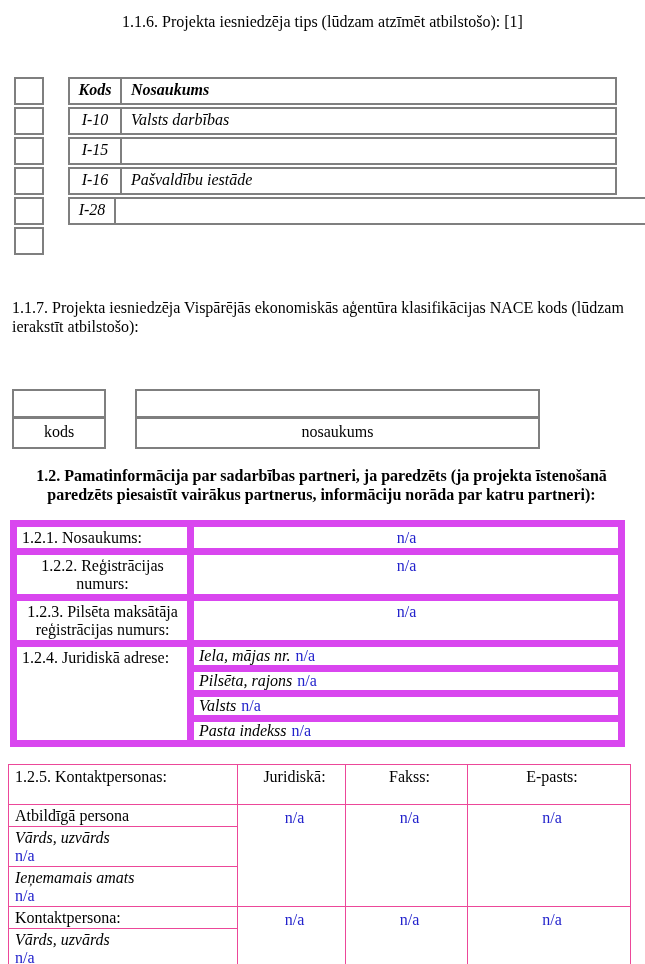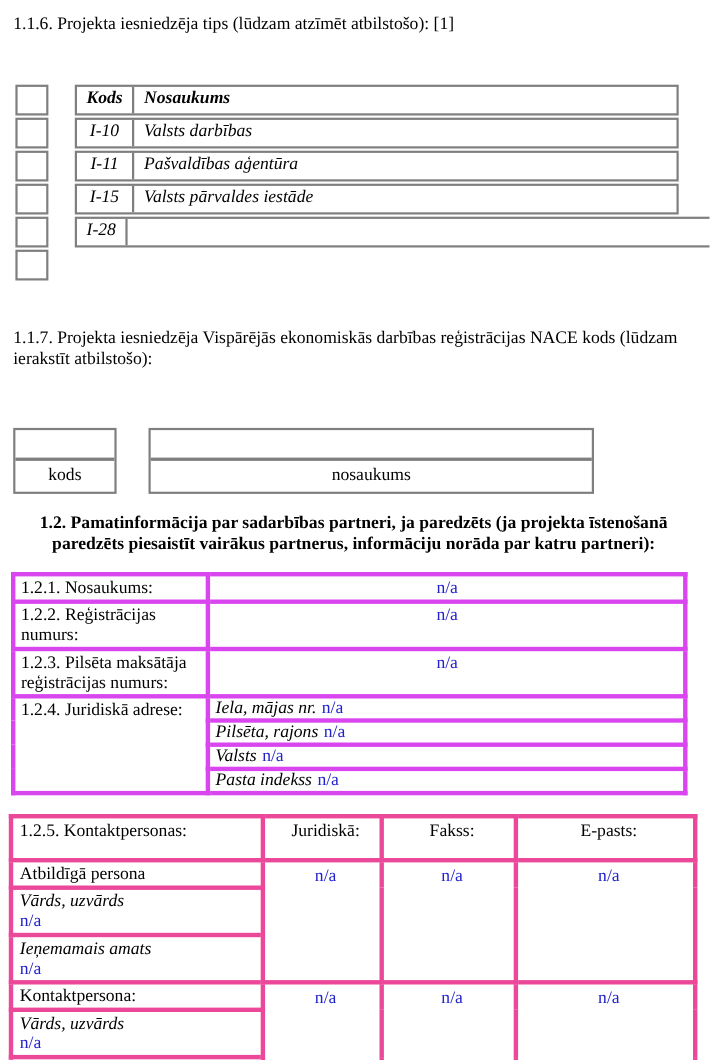--- a/index.html
+++ b/index.html
@@ -6,21 +6,21 @@
   body{
     width:645px;height:964px;overflow:hidden;position:relative;
     font-family:"Liberation Serif","DejaVu Serif",serif;
     font-size:16px;color:#000;line-height:1.18;
   }
   *{box-sizing:border-box;}
   .ital{font-style:italic;}
   .blue{color:#2222cc;}
 
   
-  .p116{margin:13px 12px 0 12px;}
+  .p116{margin:13px 12px 0 12px;text-align:center;}
 
   
   .t116{display:flex;margin:45px 0 0 14px;}
   .cbcol{width:30px;margin-right:24px;}
   .cb{width:30px;height:28px;border:2px solid #7f7f7f;margin-bottom:2px;background:#fff;}
   .trows{width:549px;}
   .trow{display:flex;height:28px;margin-bottom:2px;border:2px solid #7f7f7f;align-items:center;}
   .trow .ck{width:52px;align-self:stretch;border-right:2px solid #7f7f7f;
             display:flex;align-items:center;justify-content:center;
             font-style:italic;flex:none;}
@@ -36,31 +36,31 @@
   .nacebox .topcell{height:28px;border-bottom:3px solid #7f7f7f;}
   .nacebox .botcell{height:28px;display:flex;align-items:center;justify-content:center;}
   .nace-code{width:94px;}
   .nace-name{width:405px;margin-left:29px;}
 
   
   .p12{margin:18px 14px 0 12px;font-weight:bold;text-align:center;}
 
   
   table.t12{border-collapse:collapse;margin:16px 0 0 10px;width:615px;table-layout:fixed;}
-  table.t12 td{border:4px solid #d946ef;vertical-align:top;padding:2px 4px 1px 5px;line-height:18px;}
+  table.t12 td{border:7px solid #d946ef;vertical-align:top;padding:2px 4px 1px 5px;line-height:18px;}
   table.t12 td.lab{width:177px;}
   table.t12 td.val{text-align:center;color:#2222cc;}
   table.t12 tr.r1 td{height:24px;}
-  table.t12 tr.r2 td{height:37px;}
+  table.t12 tr.r2 td{height:37px;text-align:center;}
   table.t12 td.addr{height:19px;padding-top:0;padding-bottom:0;}
   table.t12 td.addr .blue{margin-left:5px;}
 
   
   table.t125{border-collapse:collapse;margin:17px 0 0 8px;width:622px;table-layout:fixed;}
-  table.t125 td{border:4px solid #ec4899;vertical-align:top;padding:2px 0 1px 6px;line-height:18px;}
+  table.t125 td{border:1px solid #ec4899;vertical-align:top;padding:2px 0 1px 6px;line-height:18px;}
   table.t125 col.c0{width:229px;}
   table.t125 col.c1{width:108px;}
   table.t125 col.c2{width:122px;}
   table.t125 col.c3{width:163px;}
   table.t125 tr.head td{height:40px;padding-top:3px;}
   table.t125 tr.head td.cc{text-align:center;}
   table.t125 tr.role td{height:22px;margin-top:47px;}
   table.t125 tr.two td{height:37px;}
   table.t125 td.span{ text-align:center;color:#2222cc;padding-top:4px;}
 </style>
@@ -81,34 +81,33 @@
   <div class="trows">
     <div class="trow hdr">
       <div class="ck">Kods</div>
       <div class="cn">Nosaukums</div>
     </div>
     <div class="trow">
       <div class="ck">I-10</div>
       <div class="cn">Valsts darbības</div>
     </div>
     <div class="trow">
-      <div class="ck">I-11</div>
-      <div class="cn">Pašvaldības aģentūra</div>
+      <div class="ck">I-15</div>
     </div>
     <div class="trow">
-      <div class="ck">I-15</div>
-      <div class="cn">Valsts pārvaldes iestāde</div>
+      <div class="ck">I-16</div>
+      <div class="cn">Pašvaldību iestāde</div>
     </div>
     <div class="trow last">
       <div class="ck">I-28</div>
     </div>
   </div>
 </div>
 
-<p class="p117">1.1.7. Projekta iesniedzēja Vispārējās ekonomiskās darbības reģistrācijas NACE kods (lūdzam ierakstīt atbilstošo):</p>
+<p class="p117">1.1.7. Projekta iesniedzēja Vispārējās ekonomiskās aģentūra klasifikācijas NACE kods (lūdzam ierakstīt atbilstošo):</p>
 
 <div class="nacewrap">
   <div class="nacebox nace-code">
     <div class="topcell"></div>
     <div class="botcell">kods</div>
   </div>
   <div class="nacebox nace-name">
     <div class="topcell"></div>
     <div class="botcell">nosaukums</div>
   </div>

